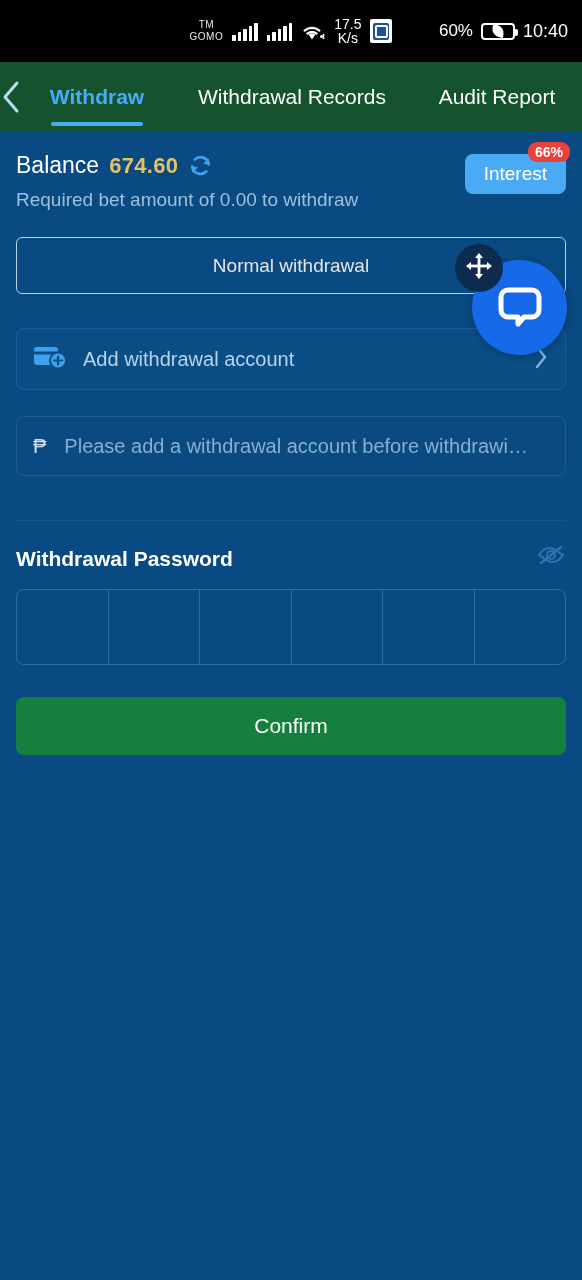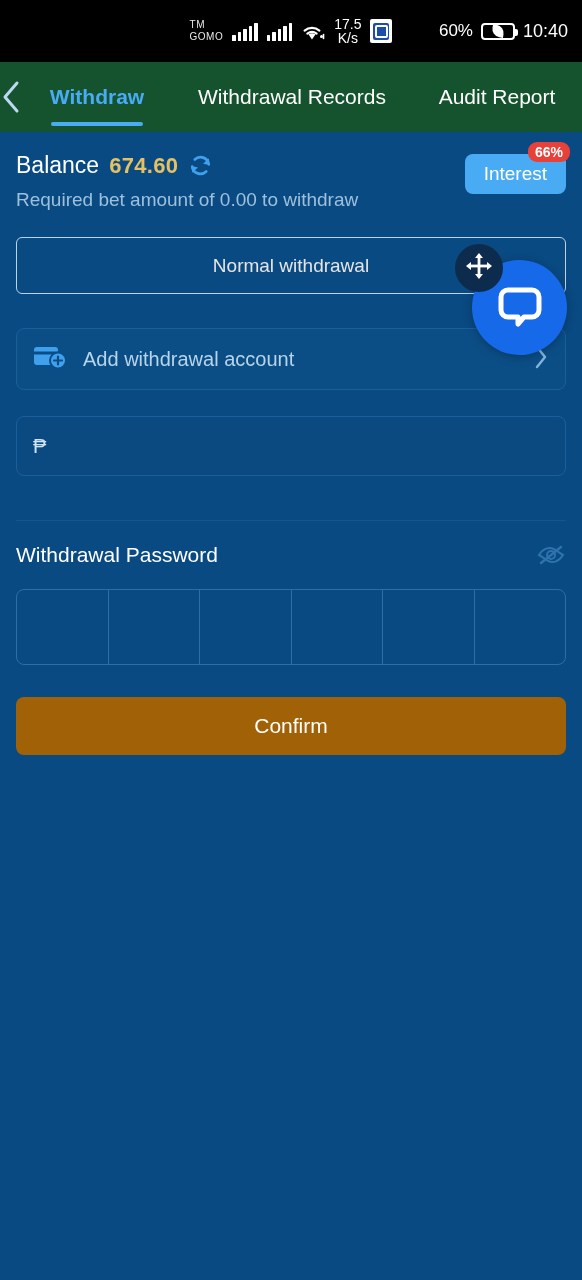--- a/index.html
+++ b/index.html
@@ -14,21 +14,21 @@
   
   .statusbar {
     height:62px; background:#000; color:#fff;
     display:flex; align-items:center; position:relative;
   }
   .sb-center {
     position:absolute; left:0; right:0; top:0; bottom:0;
     display:flex; align-items:center; justify-content:center; gap:9px;
   }
   .carrier { display:flex; flex-direction:column; justify-content:center;
-             font-size:10px; line-height:12px; letter-spacing:.5px; color:#e9e9e9; }
+             font-size:10px; line-height:12px; letter-spacing:.5px; color:#e9e9e9;text-align:center; }
   .bars { display:flex; align-items:flex-end; gap:2px; height:19px; }
   .bars i { width:3.5px; background:#fff; display:block; border-radius:.5px; }
   .bars i:nth-child(1){height:6px}
   .bars i:nth-child(2){height:9px}
   .bars i:nth-child(3){height:12px}
   .bars i:nth-child(4){height:15px}
   .bars i:nth-child(5){height:18px}
   .wifi { width:24px; height:19px; position:relative; }
   .kbs { font-size:14px; line-height:14px; text-align:center; color:#fff; }
   .appico {
@@ -125,37 +125,37 @@
   }
   .peso { font-size:20px; color:#cfe3f3; }
   .amt-ph { font-size:20px; color:#85b0d4; overflow:hidden; white-space:nowrap; }
 
   
   .divider { margin:44px 16px 0 16px; height:1px; background:#15558e; }
 
   
   .pw-head {
     margin-top:22px; padding:0 16px;
-    display:flex; align-items:flex-start; justify-content:space-between;
+    display:flex; align-items:flex-end; justify-content:space-between;font-weight:bold;
   }
   .pw-label { font-size:21px; color:#ffffff; }
   .pin-wrap { margin:18px 16px 0 16px; }
   .pin {
     height:76px; border:1px solid #2f6da6; border-radius:8px;
     display:flex; overflow:hidden;
   }
   .pin div {
     flex:1; border-right:1px solid #2f6da6;
   }
   .pin div:last-child { border-right:none; }
 
   
   .confirm-wrap { padding:32px 16px 0 16px; }
   .confirm {
-    height:58px; background:#a16207; border:none; border-radius:8px;
+    height:58px; background:#15803d; border:none; border-radius:8px;
     color:#ffffff; font-size:21px; width:100%;
     font-family:"Liberation Sans", sans-serif;
   }
 
   
   .fab-chat {
     position:absolute; left:472px; top:260px;
     width:95px; height:95px; border-radius:50%;
     background:#1669e8; display:flex; align-items:center; justify-content:center;
     box-shadow:0 2px 10px rgba(0,0,0,.25);
@@ -274,20 +274,21 @@
         <svg width="16" height="26" viewBox="0 0 16 26">
           <path d="M4 3 L12 13 L4 23" stroke="#7fb4dd" stroke-width="2.4" fill="none" stroke-linecap="round" stroke-linejoin="round"></path>
         </svg>
       </span>
     </div>
   </div>
 
   <div class="amt-wrap">
     <div class="amt">
       <span class="peso">₱</span>
+      <span class="amt-ph">Please add a withdrawal account before withdrawi…</span>
     </div>
   </div>
 
   <div class="divider"></div>
 
   <div class="pw-head">
     <span class="pw-label">Withdrawal Password</span>
     <span>
       <svg width="30" height="24" viewBox="0 0 30 24">
         <path d="M3 12 C7 5.5 13 3.5 18 6.2 C22 8.4 25 11 27 12 C23 18.5 17 20.5 12 17.8 C8 15.6 5 13 3 12 Z" stroke="#2e73ab" stroke-width="2" fill="none"></path>

